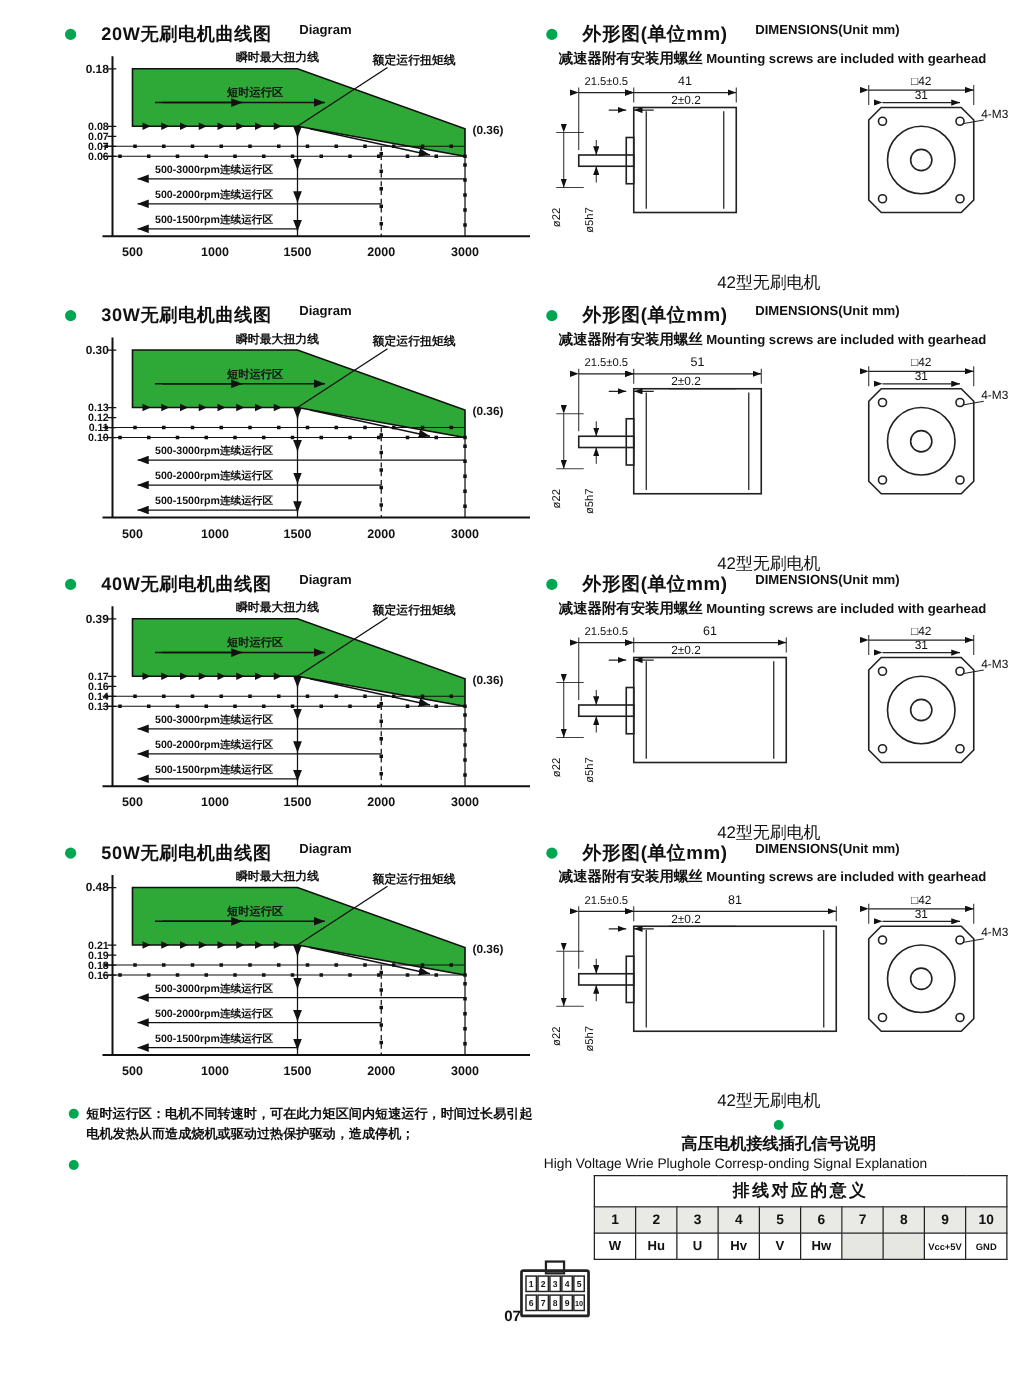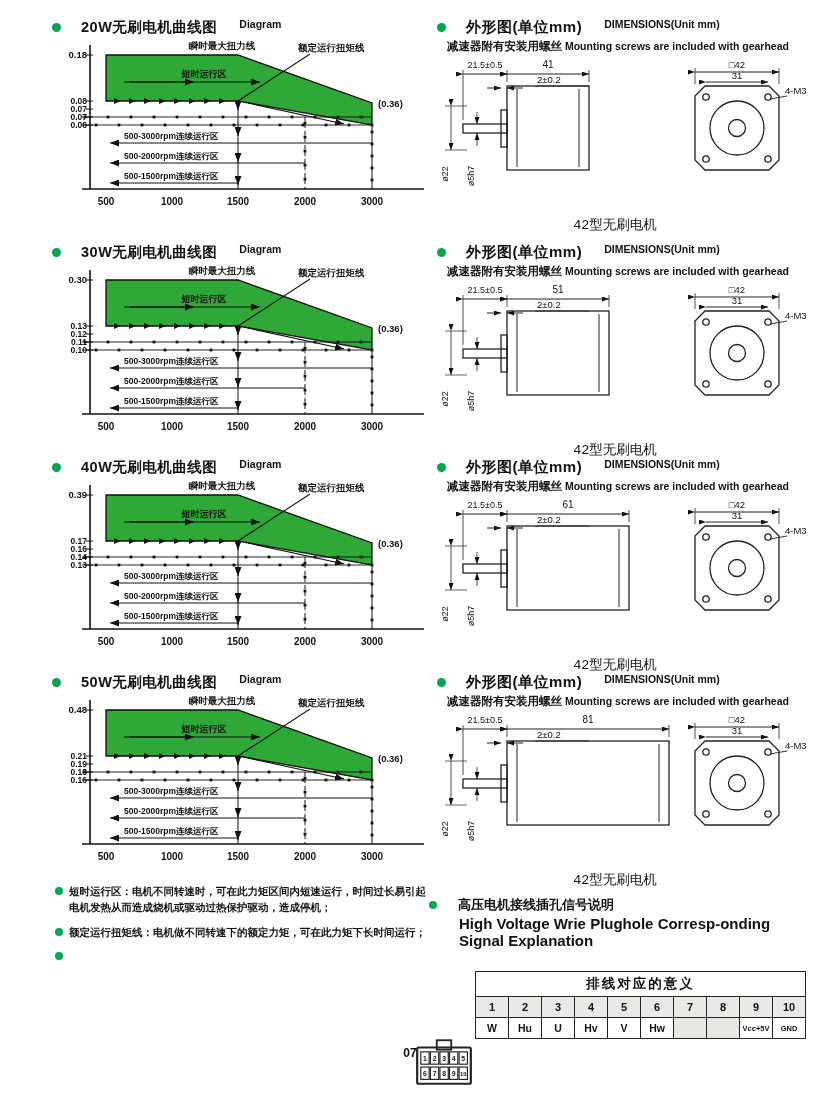--- a/index.html
+++ b/index.html
@@ -10,32 +10,32 @@
   .dot{width:9px;height:9px;border-radius:50%;background:#00a650;display:inline-block;
        position:relative;top:0px;flex:0 0 9px;align-self:center;}
   .hdr .cn{font-size:14.5px;font-weight:bold;letter-spacing:.5px;}
   .hdr .en{font-size:10.5px;font-weight:bold;margin-left:2px;}
   .chart-block{position:absolute;left:52px;width:382px;}
   .chart-block svg{display:block;margin-top:2px;}
   .dim-block{position:absolute;left:437px;width:380px;}
   .dim-sub{font-size:10.5px;font-weight:bold;margin:2px 0 0 10px;white-space:nowrap;}
   .dim-sub .cn{font-size:11.5px;}
   .dim-caption{font-size:13.5px;margin:0 0 0 78px;width:200px;text-align:center;
-               font-family:Liberation Mono, monospace;}
+               font-family:Liberation Sans, sans-serif;}
   
   .notes{position:absolute;left:55px;top:884px;width:376px;}
   .note{display:flex;gap:6px;margin-bottom:9px;}
   .ndot{width:8px;height:8px;border-radius:50%;background:#00a650;flex:0 0 8px;margin-top:3px;}
   .note span.txt{font-size:10.5px;font-weight:bold;line-height:1.5;}
   
   .wiring{position:absolute;left:415px;top:896px;width:402px;}
-  .w-title{display:flex;align-items:center;gap:21px;margin-left:14px;}
+  .w-title{display:flex;align-items:center;gap:2px;margin-left:14px;flex-direction:column;}
   .w-title .cn{font-size:13px;font-weight:bold;}
-  .w-sub{font-size:15px;font-weight:bold;margin:1px 0 0 44px;}
-  .w-body{position:relative;margin-top:22px;height:110px;}
+  .w-sub{font-size:11px;font-weight:normal;margin:1px 0 0 20px;}
+  .w-body{position:relative;margin-top:3px;height:110px;}
   .w-table{border-collapse:collapse;margin-left:60px;table-layout:fixed;}
   .w-table td{border:1.5px solid #222;text-align:center;vertical-align:middle;
               font-weight:bold;padding:0;width:32px;overflow:hidden;}
   .w-table td.tt{font-size:13.5px;height:24px;letter-spacing:2px;}
   .w-table tr.pins td{font-size:11px;height:20px;background:#e9e9e5;}
   .w-table tr.colors td{font-size:9.5px;height:36px;line-height:1.15;}
   .w-table tr.colors td.small{font-size:8.5px;}
   .w-table tr.signals td{font-size:10.5px;height:20px;}
   .w-table tr.signals td.small{font-size:7.5px;text-align:center;}
   .w-table td:empty{background:#e6e6e2;}
@@ -670,24 +670,20 @@
     <div class="dim-caption">42型无刷电机</div>
   </div>
 
   <div class="notes">
     <div class="note">
       <span class="ndot"></span>
       <span class="txt">短时运行区：电机不同转速时，可在此力矩区间内短速运行，时间过长易引起电机发热从而造成烧机或驱动过热保护驱动，造成停机；</span>
       </div>
     <div class="note">
       <span class="ndot"></span>
-      <span class="txt">额定运行扭矩线：电机做不同转速下的额定力矩，可在此力矩下长时间运行；</span>
-      </div>
-    <div class="note">
-      <span class="ndot"></span>
       </div>
   </div>
 
   <div class="wiring">
     <div class="w-title">
       <span class="dot" style="width:8px;height:8px;flex-basis:8px"></span>
       <span class="cn">高压电机接线插孔信号说明</span>
     </div>
     <div class="w-sub">High Voltage Wrie Plughole Corresp-onding Signal Explanation</div>
     <div class="w-body">

